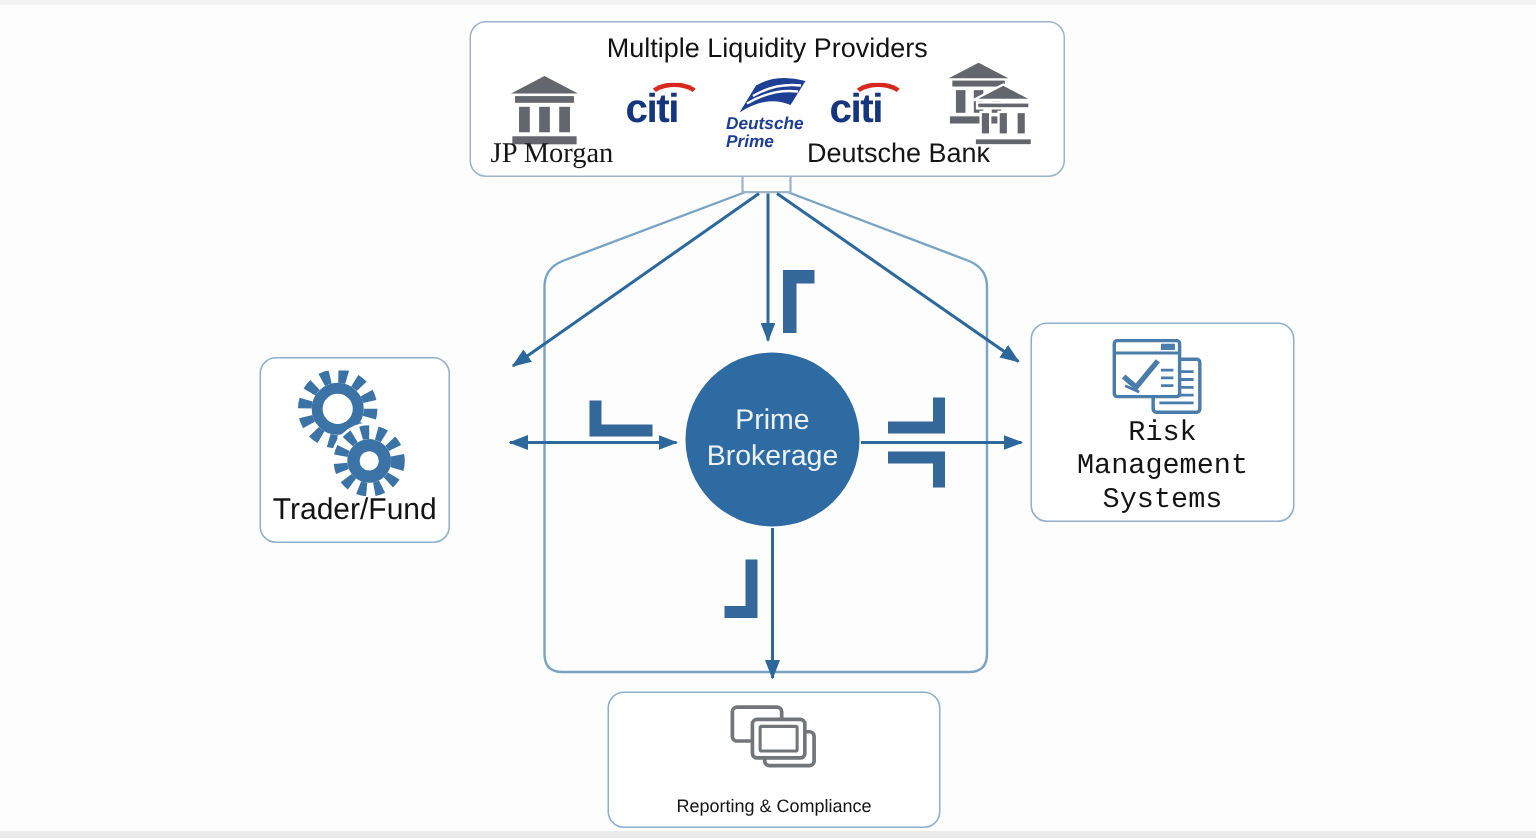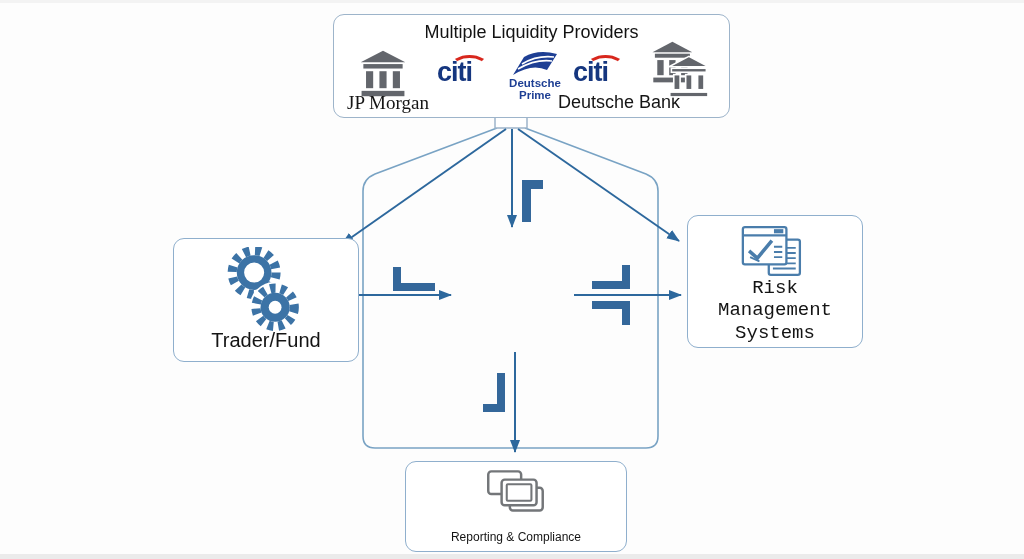--- a/index.html
+++ b/index.html
@@ -8,39 +8,39 @@
     background:#fdfdfd;font-family:"Liberation Sans",sans-serif;color:#1a1a1a;
   }
   .edge-strip-top{position:absolute;left:0;top:0;width:100%;height:3px;background:#f3f3f3;}
   .edge-strip-bottom{position:absolute;left:0;bottom:0;width:100%;height:5px;background:#ebebeb;}
   .svg-layer{position:absolute;left:0;top:0;width:1024px;height:559px;}
   .box{
     position:absolute;background:#fff;border:1.6px solid #8fafcd;border-radius:11px;
     box-sizing:border-box;
   }
   
-  .top-box{left:313px;top:14px;width:397px;height:104px;border-color:#9db4ca;margin-left:20px;}
+  .top-box{left:313px;top:14px;width:397px;height:104px;border-color:#9db4ca;}
   .lp-title{position:absolute;left:0;top:7px;width:100%;text-align:center;font-size:18px;color:#121212;}
   .bank1{position:absolute;left:24px;top:34px;}
   .jp-label{position:absolute;left:4px;top:77px;width:100px;text-align:center;
     font-family:"Liberation Serif",serif;font-size:19px;color:#151515;}
   .citi{position:absolute;width:58px;height:38px;}
   .citi-1{left:103px;top:40px;}
   .citi-2{left:239px;top:40px;}
   .citi-text{position:absolute;left:0;top:2px;width:100%;text-align:left;
     font-size:27px;font-weight:bold;color:#15367f;letter-spacing:-1px;}
   .citi-arc{position:absolute;left:14px;top:0px;width:31px;height:17px;
     border:3.5px solid transparent;border-top-color:#d8271d;border-radius:50%;}
-  .dblogo{position:absolute;left:170px;top:36px;width:62px;text-align:center;}
+  .dblogo{position:absolute;left:170px;top:36px;width:62px;font-style:italic;}
   .dblogo-flag{display:block;margin:0 auto;}
   .dblogo-text{font-size:11.5px;font-weight:bold;color:#1e3f94;line-height:1.05;}
   .db-label{position:absolute;left:222px;top:77px;width:126px;text-align:center;font-size:18px;color:#151515;}
   .banks2{position:absolute;left:316px;top:26px;}
   
-  .trader-box{left:173px;top:238px;width:186px;height:124px;}
+  .trader-box{left:173px;top:238px;width:127px;height:124px;}
   .risk-box{left:687px;top:215px;width:176px;height:133px;font-family:Liberation Mono, monospace;}
   .report-box{left:405px;top:461px;width:222px;height:91px;}
   .node-icon{position:absolute;left:50%;transform:translateX(-50%);}
   .trader-label{position:absolute;left:0;bottom:9px;width:100%;text-align:center;font-size:20px;color:#141414;}
   .risk-label{position:absolute;left:0;top:61px;width:100%;text-align:center;
     font-size:19px;line-height:1.18;color:#141414;}
   .risk-label span{display:inline-block;width:130px;}
   .report-label{position:absolute;left:0;bottom:7px;width:100%;text-align:center;font-size:12px;color:#141414;}
   .circle{
     position:absolute;left:457px;top:235px;width:116px;height:116px;border-radius:50%;
@@ -146,20 +146,23 @@
       <circle cx="34" cy="28" r="24" fill="none" stroke="#3c73a6" stroke-width="10" stroke-dasharray="6.5 6.1"></circle>
       <circle cx="34" cy="28" r="15" fill="none" stroke="#3c73a6" stroke-width="8"></circle>
       <circle cx="57" cy="66" r="28" fill="#ffffff"></circle>
       <circle cx="57" cy="66" r="21" fill="none" stroke="#3c73a6" stroke-width="10" stroke-dasharray="6 5.6"></circle>
       <circle cx="57" cy="66" r="16" fill="#3c73a6"></circle>
       <circle cx="57" cy="66" r="7" fill="#ffffff"></circle>
     </svg>
     <div class="trader-label">Trader/Fund</div>
   </div>
 
+  <div class="circle">
+    <span>Prime Brokerage</span>
+  </div>
 
   <div class="box risk-box">
     <svg class="node-icon" style="top:9px" width="74" height="56" viewBox="0 0 68 54">
       <rect x="28" y="14" width="30" height="34" rx="2" fill="#ffffff" stroke="#4a7dab" stroke-width="2.2"></rect>
       <path d="M32,22 H54 M32,27 H54 M32,32 H54 M32,37 H54 M32,42 H54" stroke="#4a7dab" stroke-width="1.8" fill="none"></path>
       <rect x="3" y="2" width="42" height="36" rx="2" fill="#ffffff" stroke="#4a7dab" stroke-width="2.2"></rect>
       <path d="M3,10 H45" stroke="#4a7dab" stroke-width="2" fill="none"></path>
       <rect x="33" y="4" width="9" height="4" fill="#4a7dab"></rect>
       <path d="M9,25 L17,32 L31,15" stroke="#4a7dab" stroke-width="3.4" fill="none"></path>
       <path d="M10,31 L19,35 M33,21 H41 M33,26 H41 M33,31 H41" stroke="#4a7dab" stroke-width="1.8" fill="none"></path>

